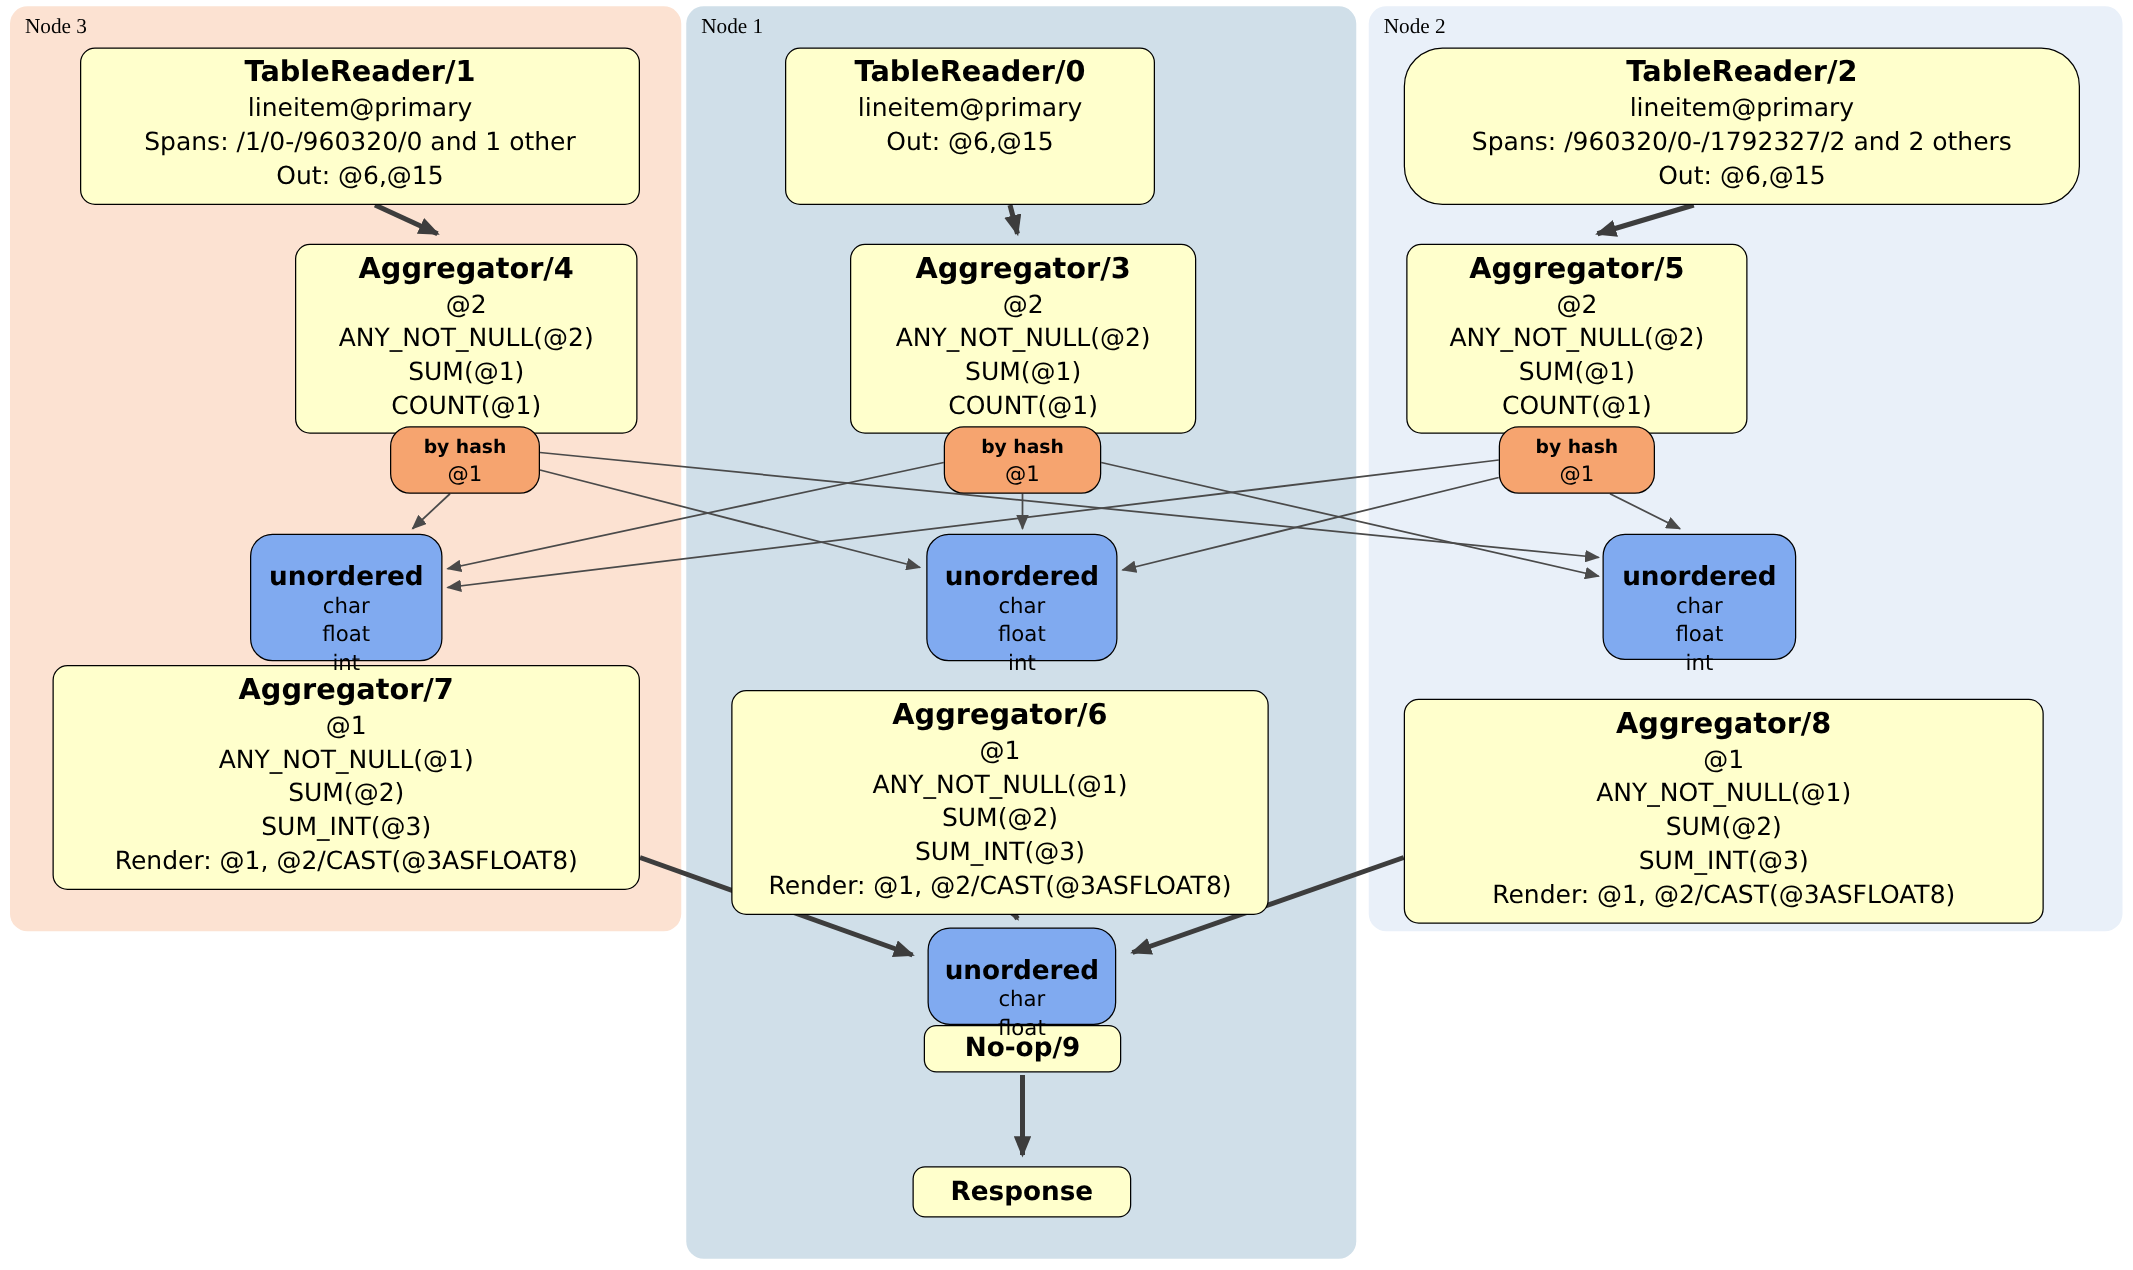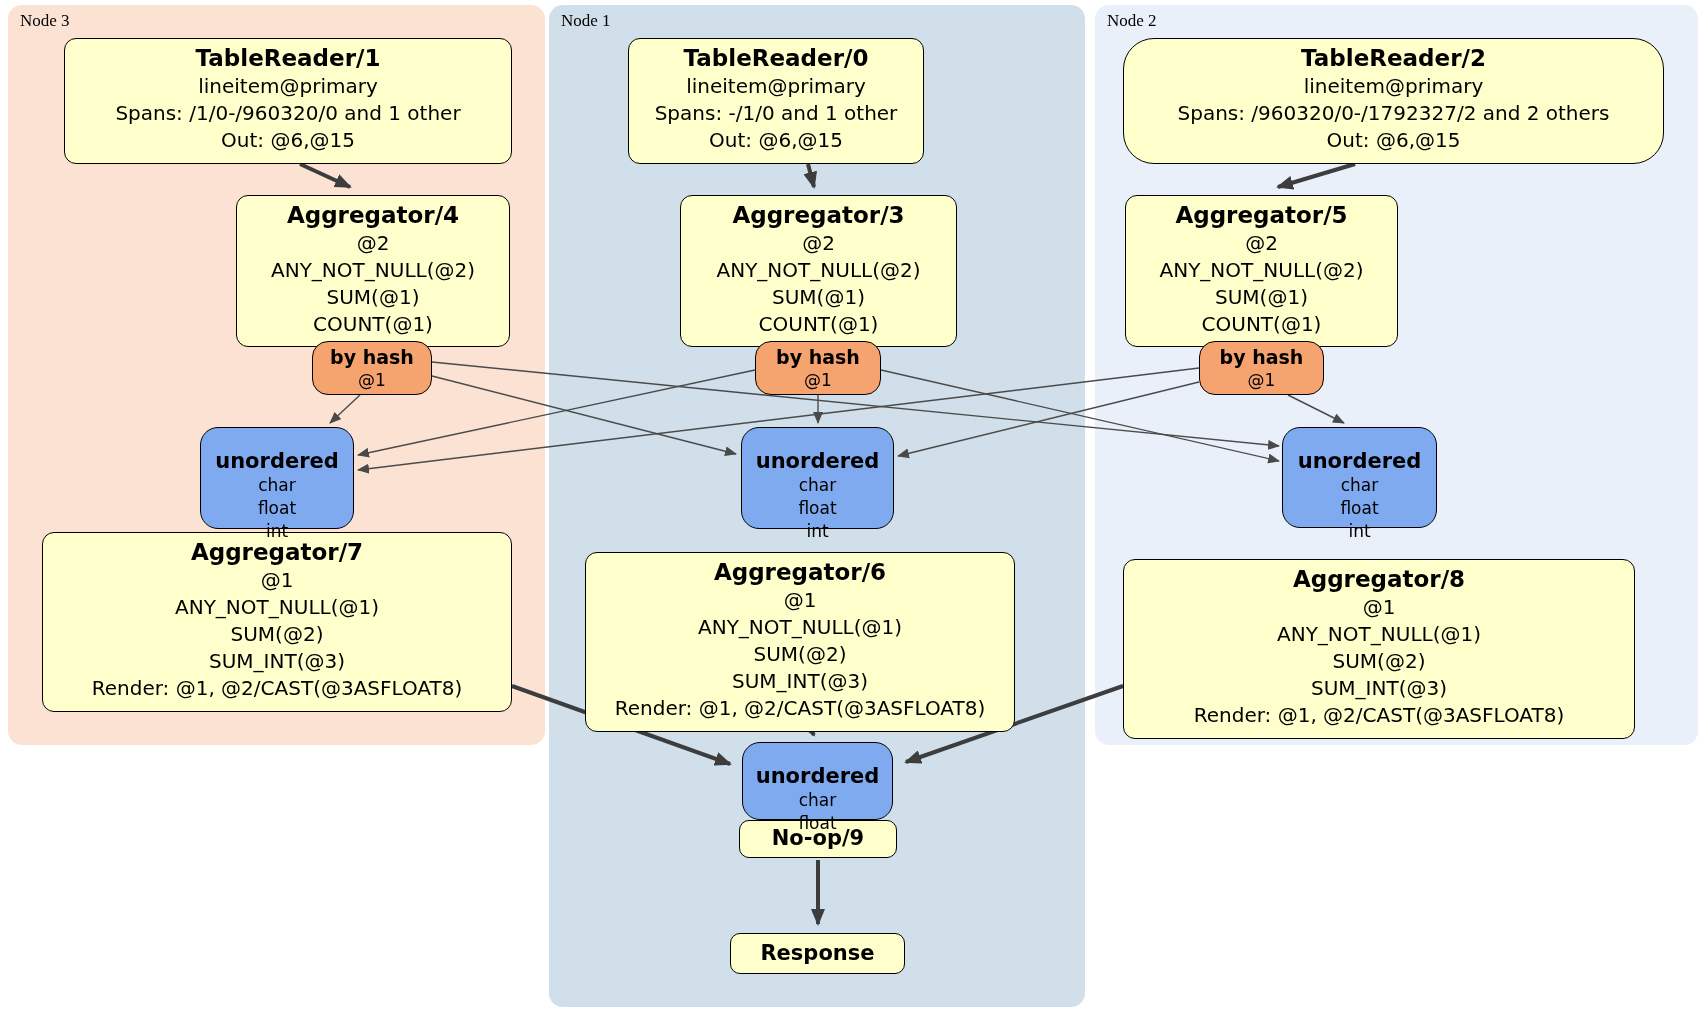--- a/index.html
+++ b/index.html
@@ -8,21 +8,21 @@
     font-family:"DejaVu Sans","Liberation Sans",sans-serif;overflow:hidden;
   }
   .cluster{position:absolute;border-radius:14px;z-index:1;font-family:Liberation Serif, serif;}
   .cluster-label{position:absolute;top:6px;left:12px;font-size:17px;color:#000;}
   .gbox{position:absolute;z-index:3;text-align:center;border:1.5px solid #000;
         box-sizing:border-box;color:#000;white-space:nowrap;}
   .proc{background:#ffffcc;border-radius:12px;padding-top:4px;}
   .proc .title{font-weight:bold;font-size:23px;line-height:30px;}
   .proc .line{font-size:20px;line-height:27px;}
   .router{background:#f6a46f;border-radius:16px;padding-top:2px;z-index:4;}
-  .router .title{font-weight:bold;font-size:19px;line-height:26px;}
+  .router .title{font-weight:bold;font-size:15px;line-height:26px;}
   .router .line{font-size:17px;line-height:20px;}
   .sync{background:#80aaf0;border-radius:18px;padding-top:20px;z-index:4;}
   .sync .title{font-weight:bold;font-size:21px;line-height:26px;}
   .sync .line{font-size:17px;line-height:23px;}
   .terminal{background:#ffffcc;border-radius:10px;}
   .terminal .title{font-weight:bold;font-size:21px;}
   #edges{position:absolute;left:0;top:0;z-index:2;}
 </style>
 </head>
 <body>
@@ -72,21 +72,20 @@
 
 <div class="gbox proc" style="left:64px;top:38px;width:448px;height:126px;">
   <div class="title">TableReader/1</div>
   <div class="line">lineitem@primary</div>
   <div class="line">Spans: /1/0-/960320/0 and 1 other</div>
   <div class="line">Out: @6,@15</div>
 </div>
 <div class="gbox proc" style="left:628px;top:38px;width:296px;height:126px;">
   <div class="title">TableReader/0</div>
   <div class="line">lineitem@primary</div>
-  <div class="line">Spans: -/1/0 and 1 other</div>
   <div class="line">Out: @6,@15</div>
 </div>
 <div class="gbox proc" style="left:1123px;top:38px;width:541px;height:126px;border-radius:31px;">
   <div class="title">TableReader/2</div>
   <div class="line">lineitem@primary</div>
   <div class="line">Spans: /960320/0-/1792327/2 and 2 others</div>
   <div class="line">Out: @6,@15</div>
 </div>
 
 <div class="gbox proc" style="left:236px;top:195px;width:274px;height:152px;">

